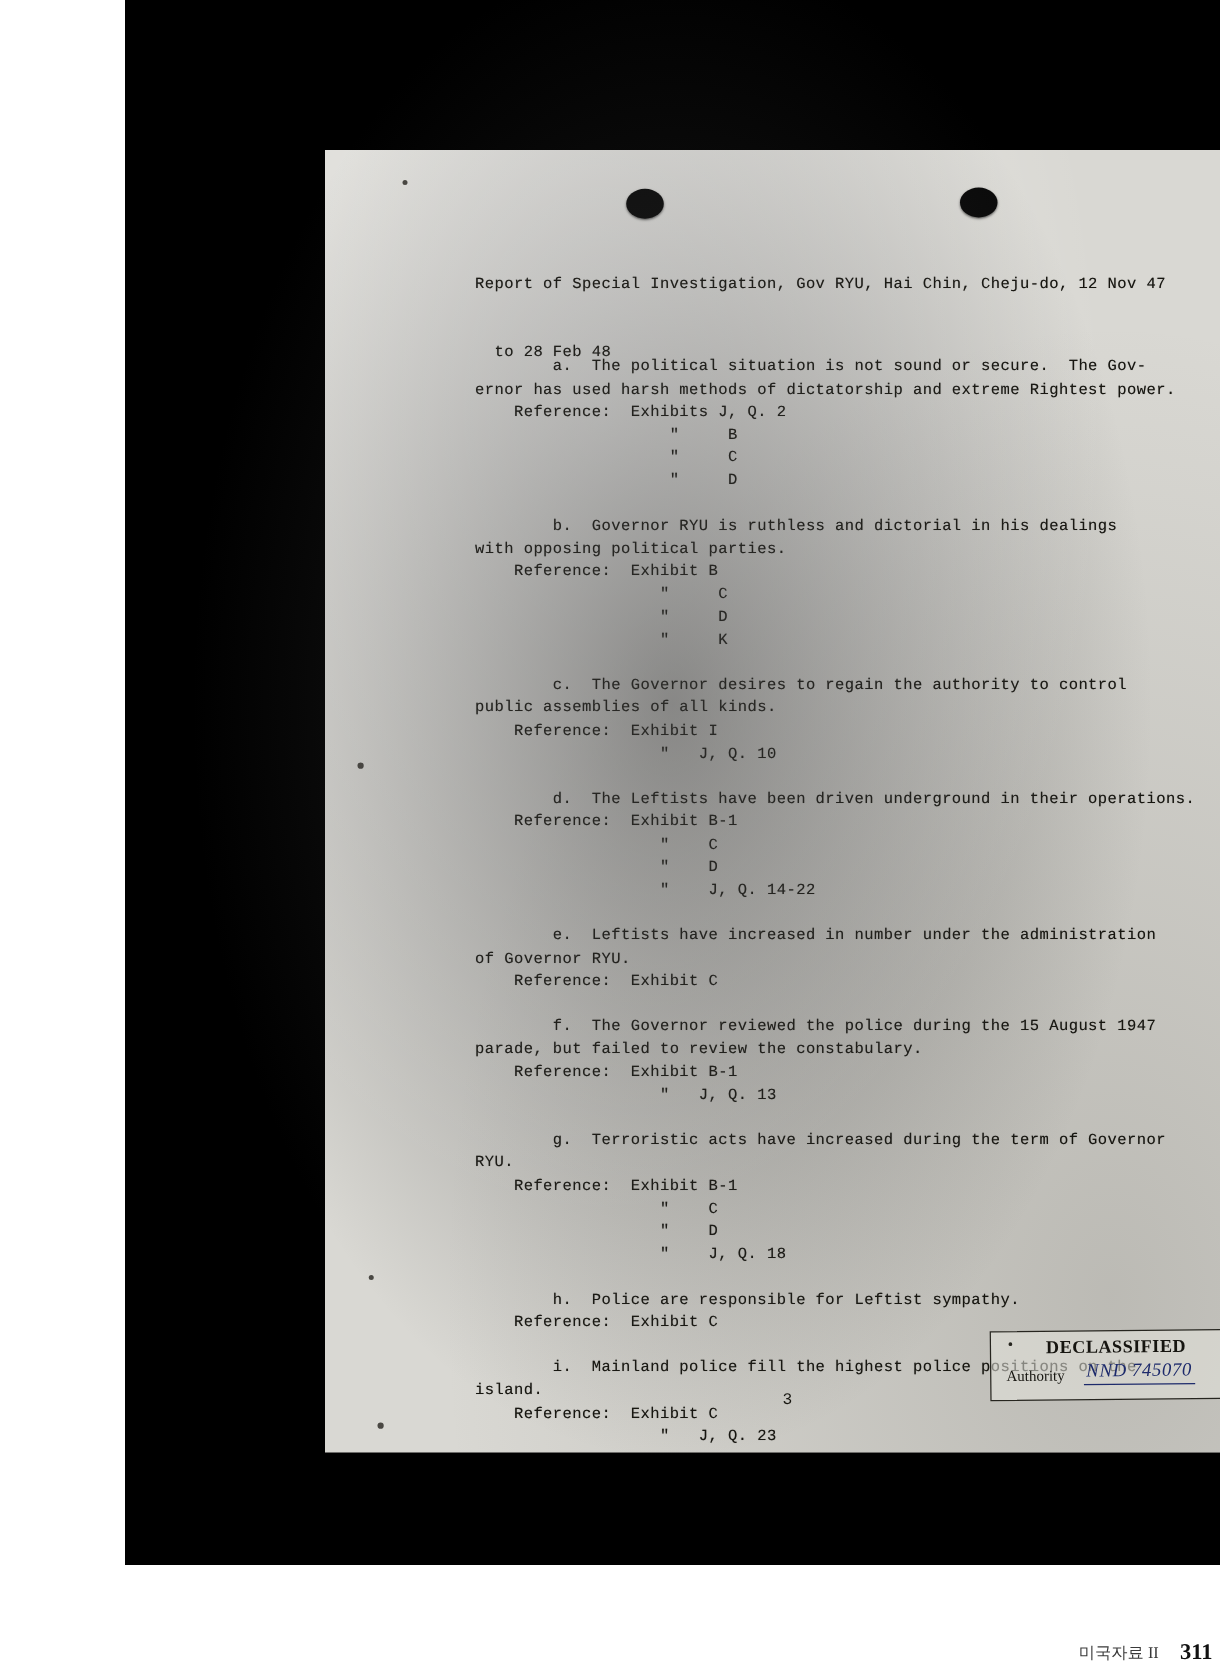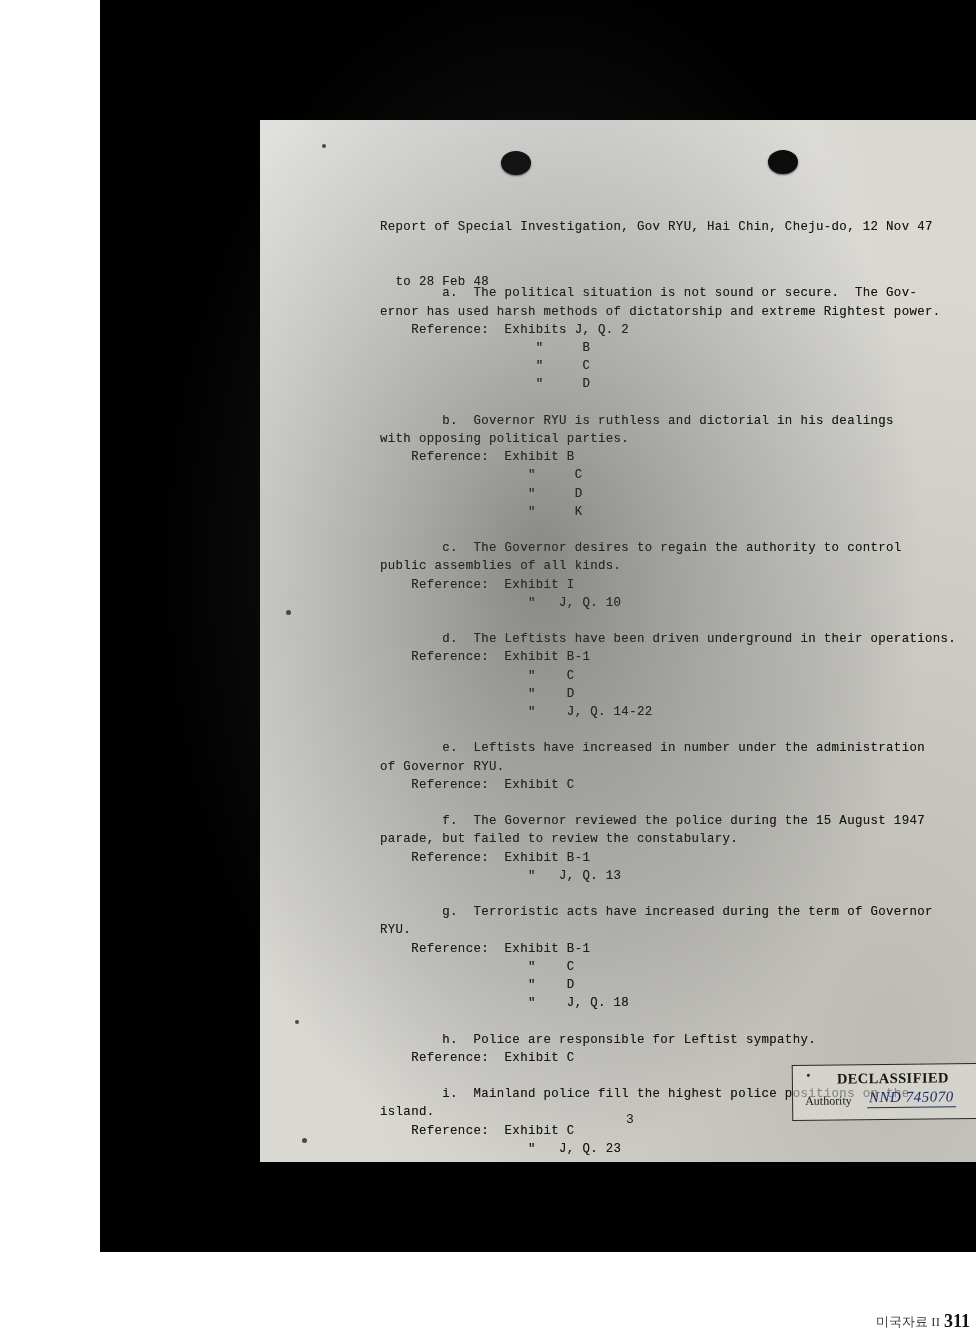--- a/index.html
+++ b/index.html
@@ -175,21 +175,21 @@
     right: 6px;
     bottom: 4px;
     font-family: "Liberation Serif", serif;
     font-size: 13px;
     color: #3a3a3a;
   }
   #book-footer .folio {
     font-weight: bold;
     font-size: 18px;
     color: #111111;
-    margin-left: 4px;
+    margin-left: 17px;
     vertical-align: -1px;
   }
 </style>
 </head>
 <body>
 
 <div id="scan-backdrop">
   <div id="page-sheet">
 
     <div class="punch-hole" id="punch-hole-left"></div>

